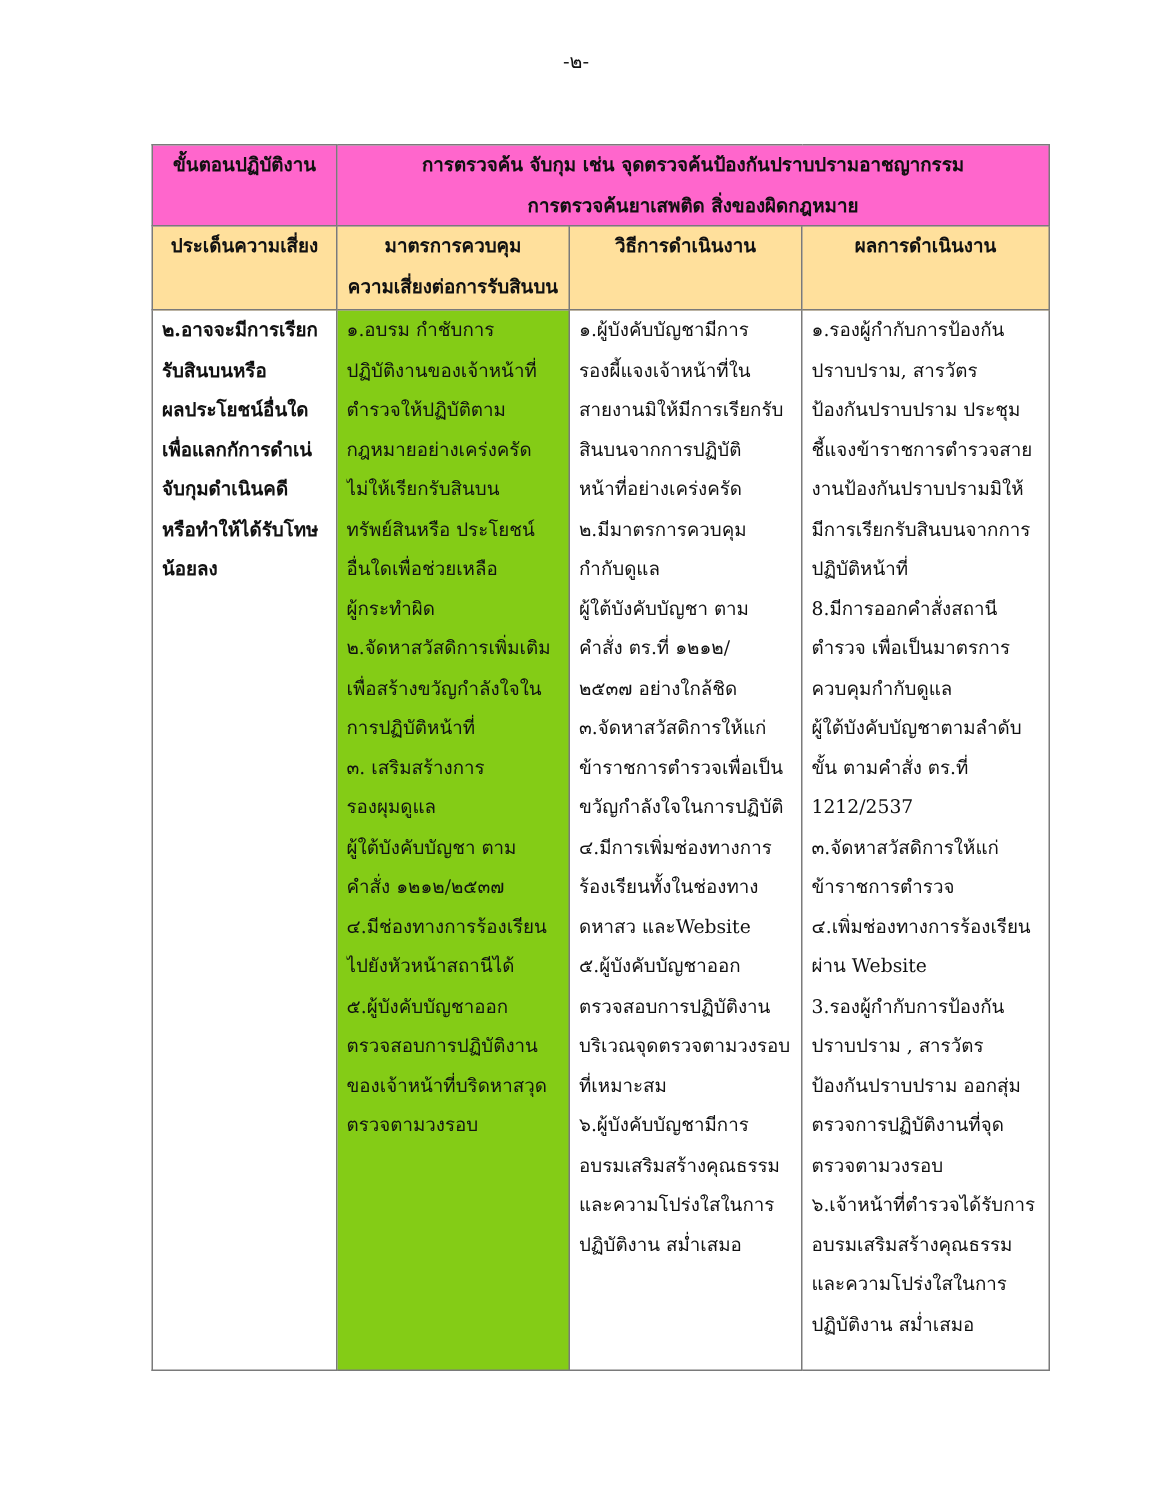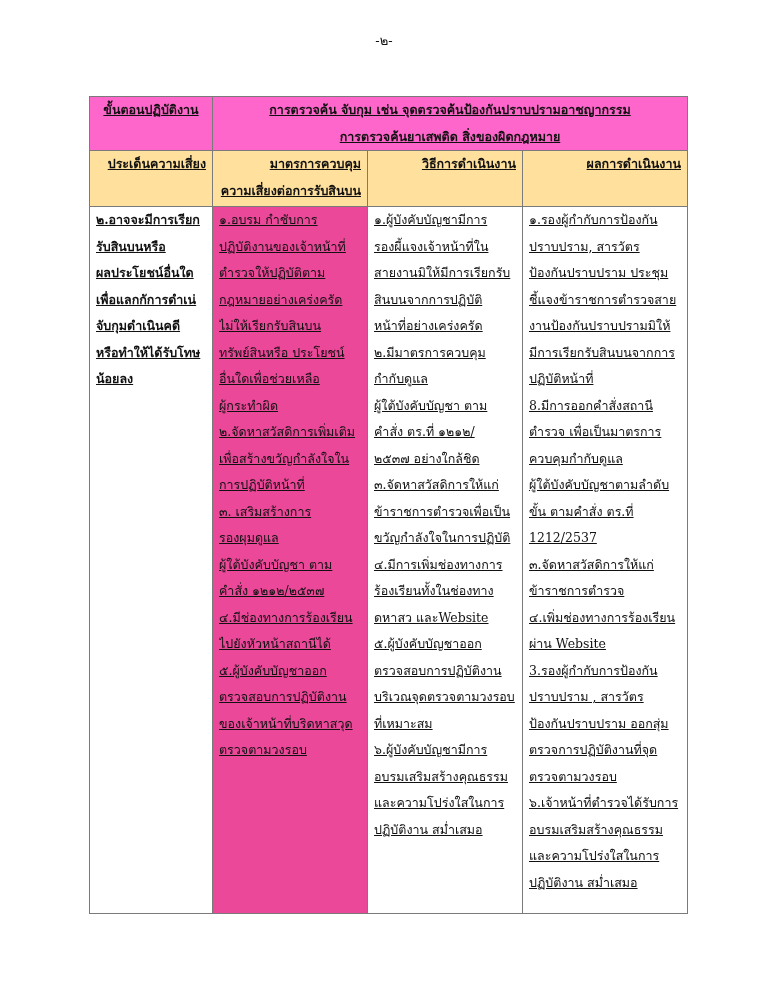--- a/index.html
+++ b/index.html
@@ -1,31 +1,31 @@
 <!DOCTYPE html>
 <html><head>
 <meta charset="utf-8">
 <style>
   html, body { margin:0; padding:0; background:#ffffff; }
   body { width:768px; height:994px; position:relative; overflow:hidden;
          font-family:"DejaVu Serif","Liberation Serif",serif; color:#111; }
   .page-num { position:absolute; top:30px; left:0; width:768px; text-align:center;
               font-size:13px; }
-  table.risk { position:absolute; left:89px; top:96px; width:598px;
-               border-collapse:collapse; table-layout:fixed;text-decoration:underline; }
+  table.risk { position:absolute; left:101px; top:96px; width:598px;
+               border-collapse:collapse; table-layout:fixed; }
   table.risk td { border:1px solid #7a7a7a; vertical-align:top; padding:0 6px;
                   font-size:12.5px; line-height:26.5px; }
   .pink { background:#ff66cc; }
   .yellow { background:#ffe09c; }
-  .green { background:#ec4899; }
+  .green { background:#84cc16; }
   .bold { font-weight:bold; }
   .center { text-align:center; }
   .line { display:block; white-space:nowrap; overflow:hidden; }
   .hdr1 td { height:53px; }
-  .hdr2 td { height:55px;text-align:right; }
+  .hdr2 td { height:55px; }
   .body-row td { height:706px; padding-top:0; }
 </style>
 </head>
 <body>
 
 <div class="page-num">-๒-</div>
 
 <table class="risk">
   <colgroup>
     <col style="width:123px">

